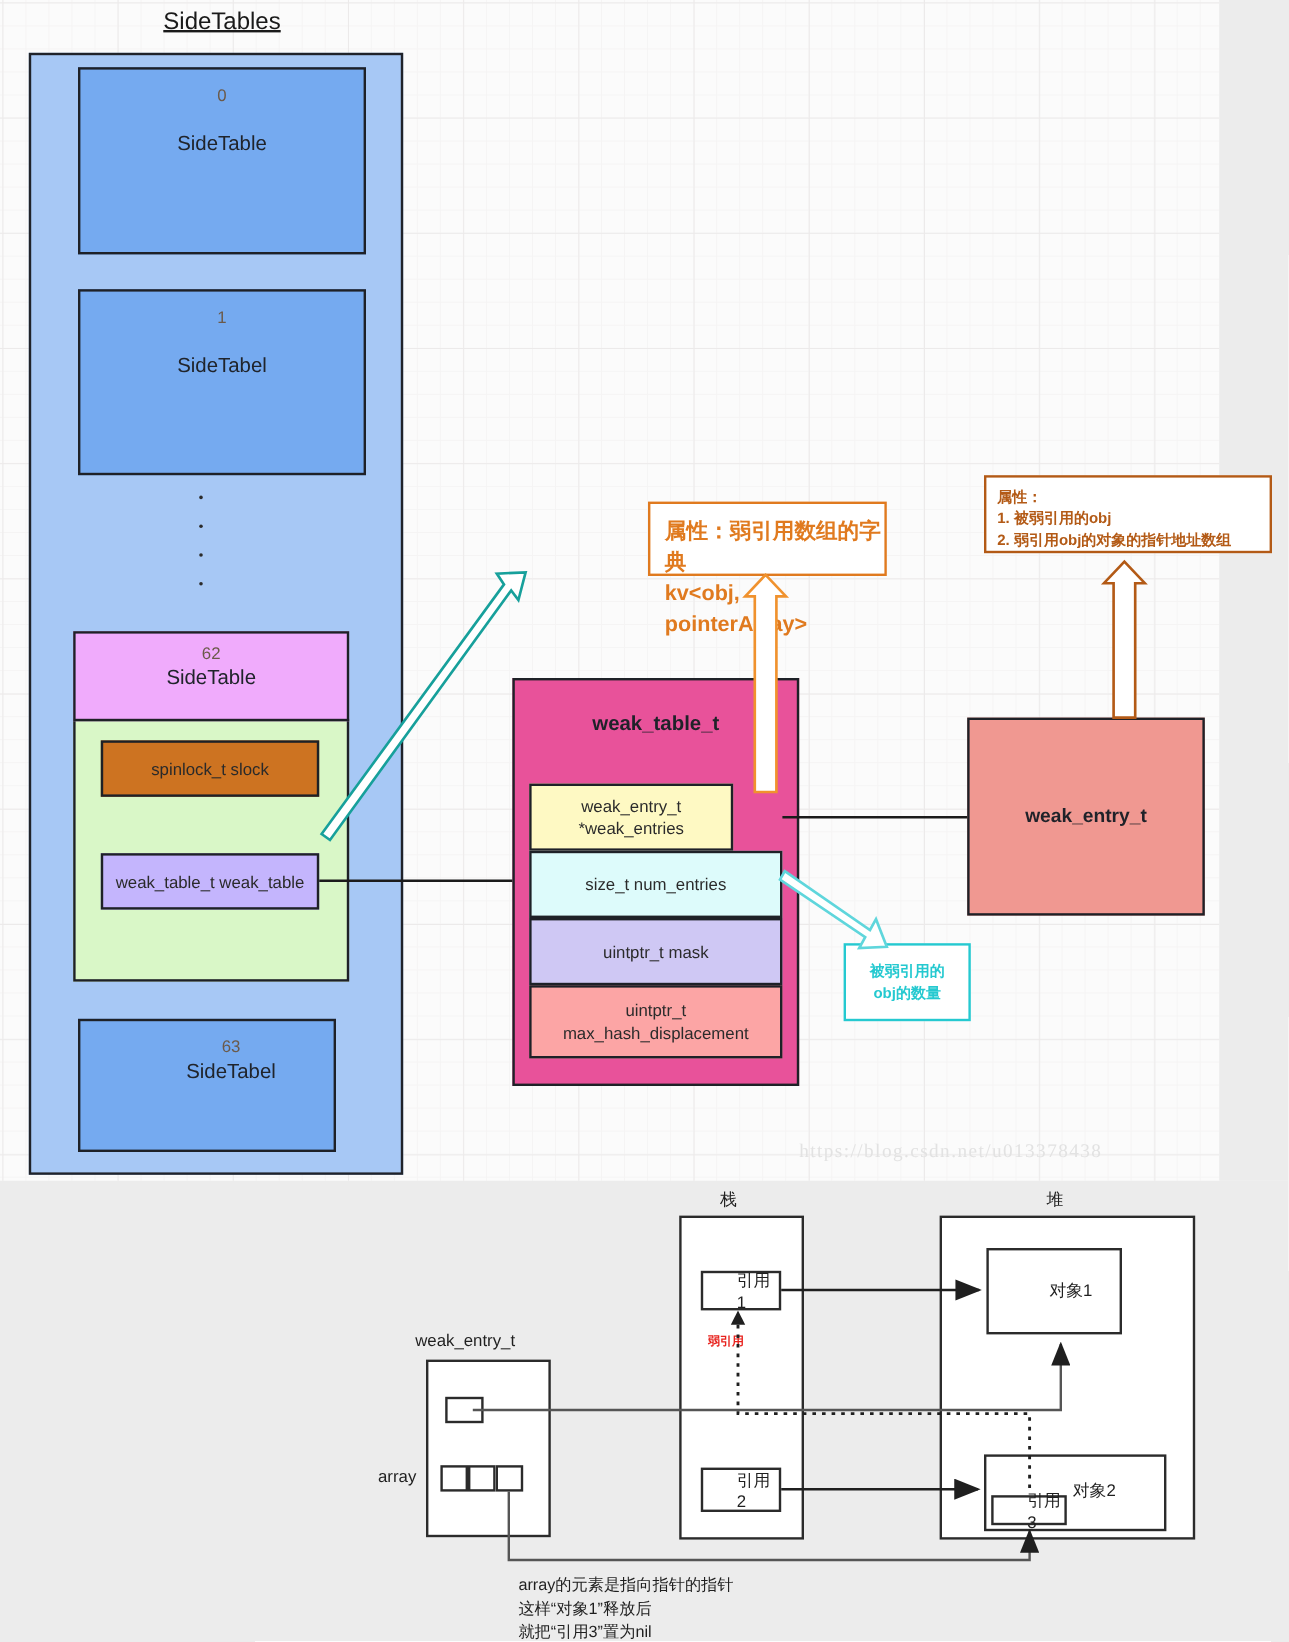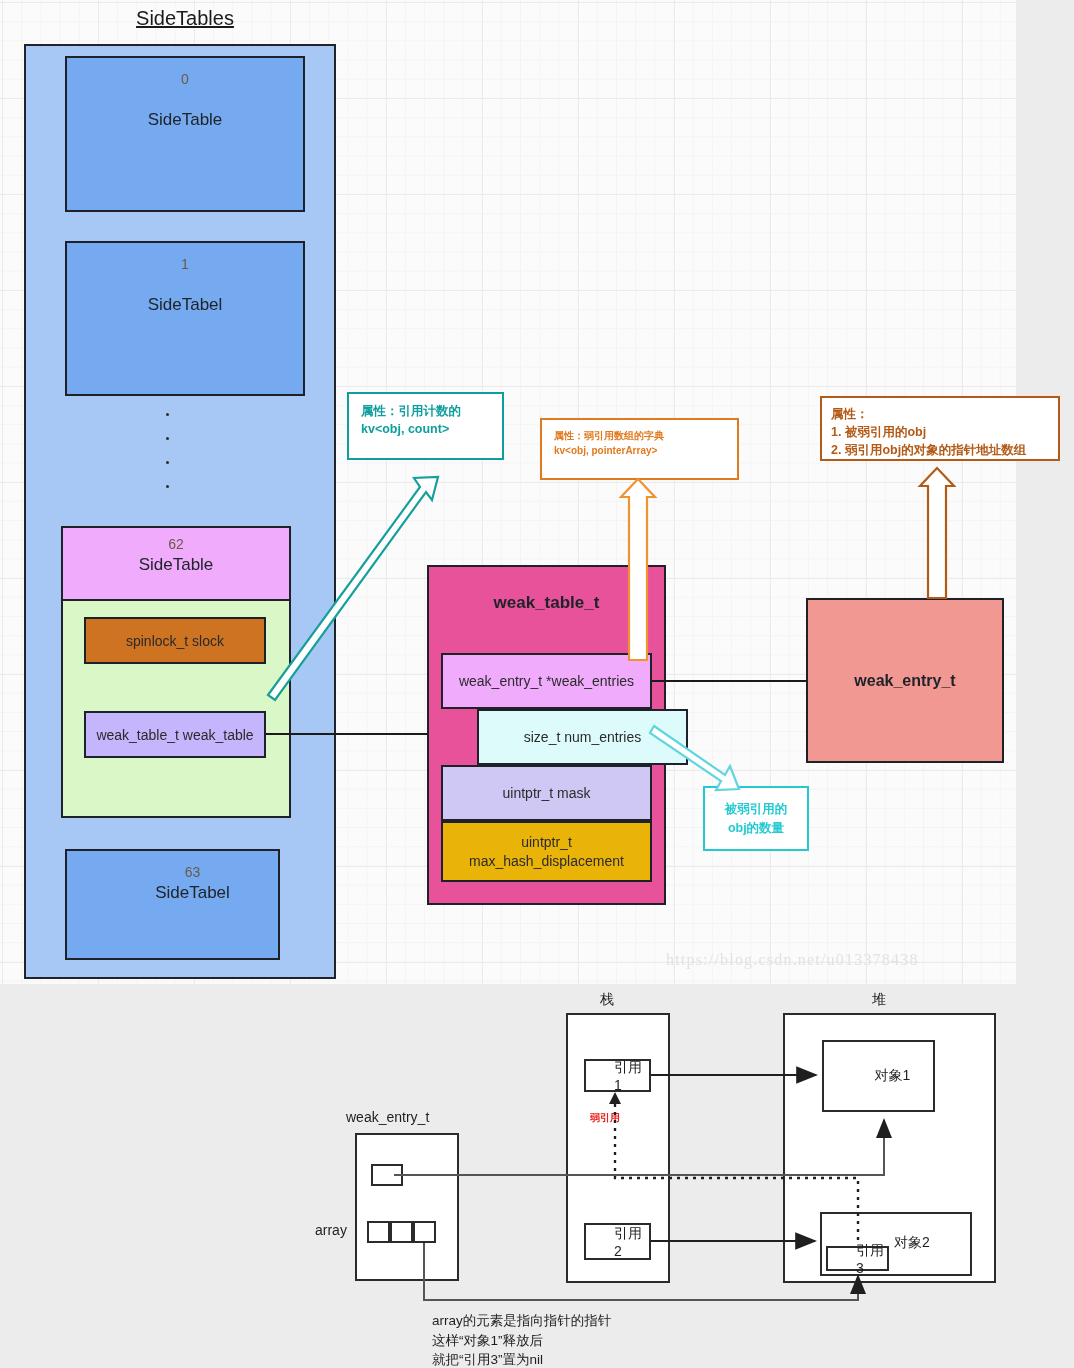--- a/index.html
+++ b/index.html
@@ -108,24 +108,24 @@
   #weak-table-title {
     position: absolute; left: 0; top: 0; width: 100%; height: 72px;
     display: flex; align-items: center; justify-content: center;
     font-size: 17px; color: #1f2229; font-weight: bold;
   }
   .wt-field {
     border: 2px solid #1e2127; display: flex; align-items: center;
     justify-content: center; font-size: 14px; color: #2b2b2b;
     text-align: center; line-height: 1.3;
   }
-  #wf-entries { left: 441px; top: 653px; width: 211px; height: 56px; background: #f0abfc; }
-  #wf-num     { left: 441px; top: 709px; width: 211px; height: 56px; background: #ddfbfb; margin-left: 36px; }
+  #wf-entries { left: 441px; top: 653px; width: 170px; height: 56px; background: #fef9c3; }
+  #wf-num     { left: 441px; top: 709px; width: 211px; height: 56px; background: #ddfbfb; }
   #wf-mask    { left: 441px; top: 765px; width: 211px; height: 56px; background: #cfc8f4; }
-  #wf-maxhash { left: 441px; top: 821px; width: 211px; height: 61px; background: #eab308; }
+  #wf-maxhash { left: 441px; top: 821px; width: 211px; height: 61px; background: #fca5a5; }
 
   
   #weak-entry {
     left: 806px; top: 598px; width: 198px; height: 165px;
     background: #f09891; border: 2px solid #1e2127;
     display: flex; align-items: center; justify-content: center;
     font-size: 16px; color: #1f2229; font-weight: bold;
   }
 
   
@@ -134,21 +134,21 @@
     font-weight: bold; line-height: 1.45;
   }
   #cal-teal {
     left: 347px; top: 392px; width: 157px; height: 68px;
     border: 2px solid #0f9e9e; color: #0f9e9e;
     font-size: 12.5px; padding: 8px 0 0 12px;
   }
   #cal-orange1 {
     left: 540px; top: 418px; width: 199px; height: 62px;
     border: 2px solid #e07a1f; color: #e07a1f;
-    font-size: 10px; padding: 9px 0 0 12px;
+    font-size: 18px; padding: 9px 0 0 12px;
   }
   #cal-orange2 {
     left: 820px; top: 396px; width: 240px; height: 65px;
     border: 2px solid #b35a16; color: #b35a16;
     font-size: 12.5px; padding: 7px 0 0 9px;
   }
   #cal-cyan {
     left: 703px; top: 786px; width: 106px; height: 65px;
     border: 2px solid #25c9d0; color: #25c9d0;
     font-size: 12.5px; padding: 0;
@@ -257,24 +257,20 @@
   <div class="box wt-field" id="wf-entries">weak_entry_t *weak_entries</div>
   <div class="box wt-field" id="wf-num">size_t    num_entries</div>
   <div class="box wt-field" id="wf-mask">uintptr_t mask</div>
   <div class="box wt-field" id="wf-maxhash">
     <span style="white-space:pre-line">uintptr_t
 max_hash_displacement</span>
   </div>
 
   <div class="box" id="weak-entry">weak_entry_t</div>
 
-  <div class="box callout" id="cal-teal">
-    <div>属性：引用计数的</div>
-    <div>kv&lt;obj, count&gt;</div>
-  </div>
   <div class="box callout" id="cal-orange1">
     <div>属性：弱引用数组的字典</div>
     <div>kv&lt;obj, pointerArray&gt;</div>
   </div>
   <div class="box callout" id="cal-orange2">
     <div>属性：</div>
     <div>1. 被弱引用的obj</div>
     <div>2. 弱引用obj的对象的指针地址数组</div>
   </div>
   <div class="box callout" id="cal-cyan">

